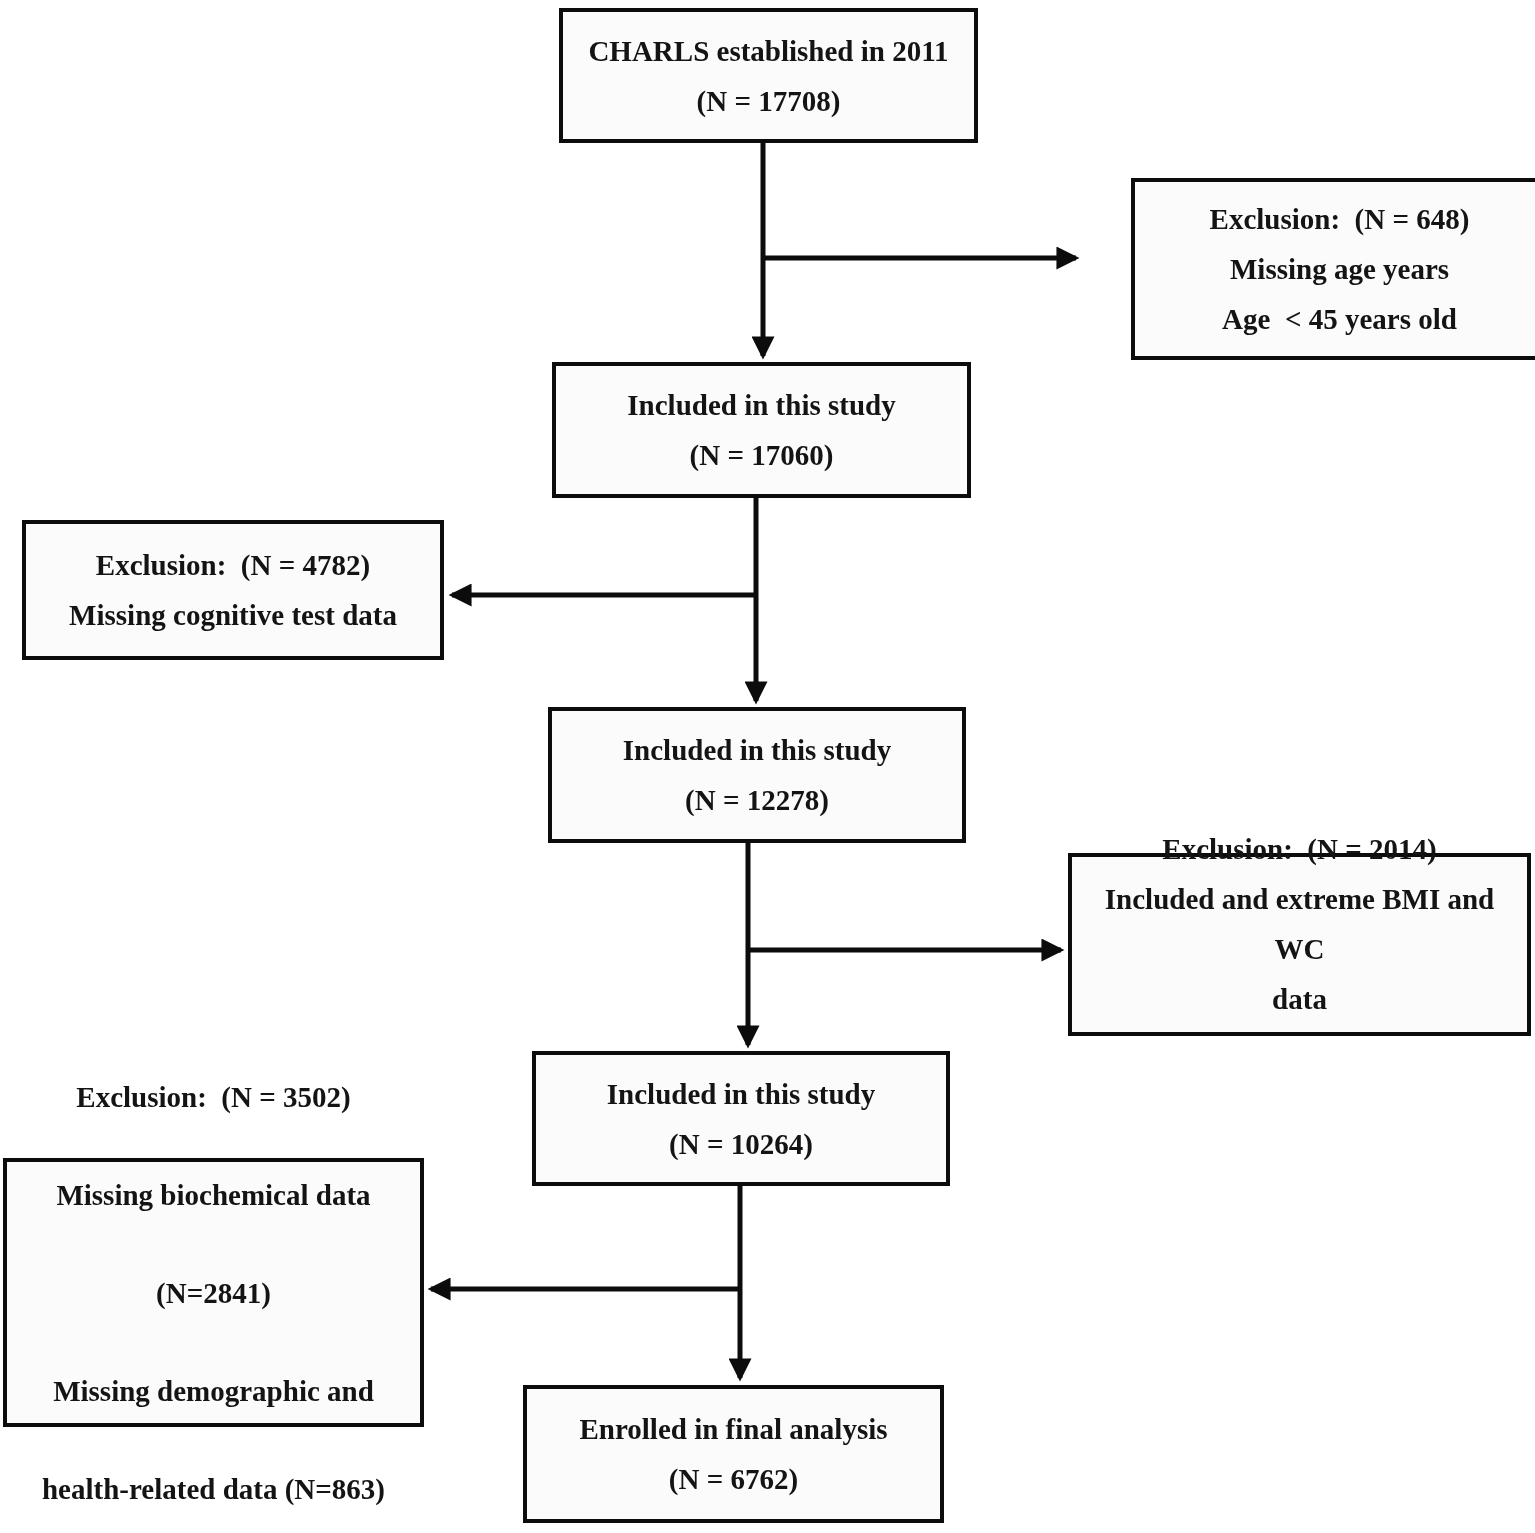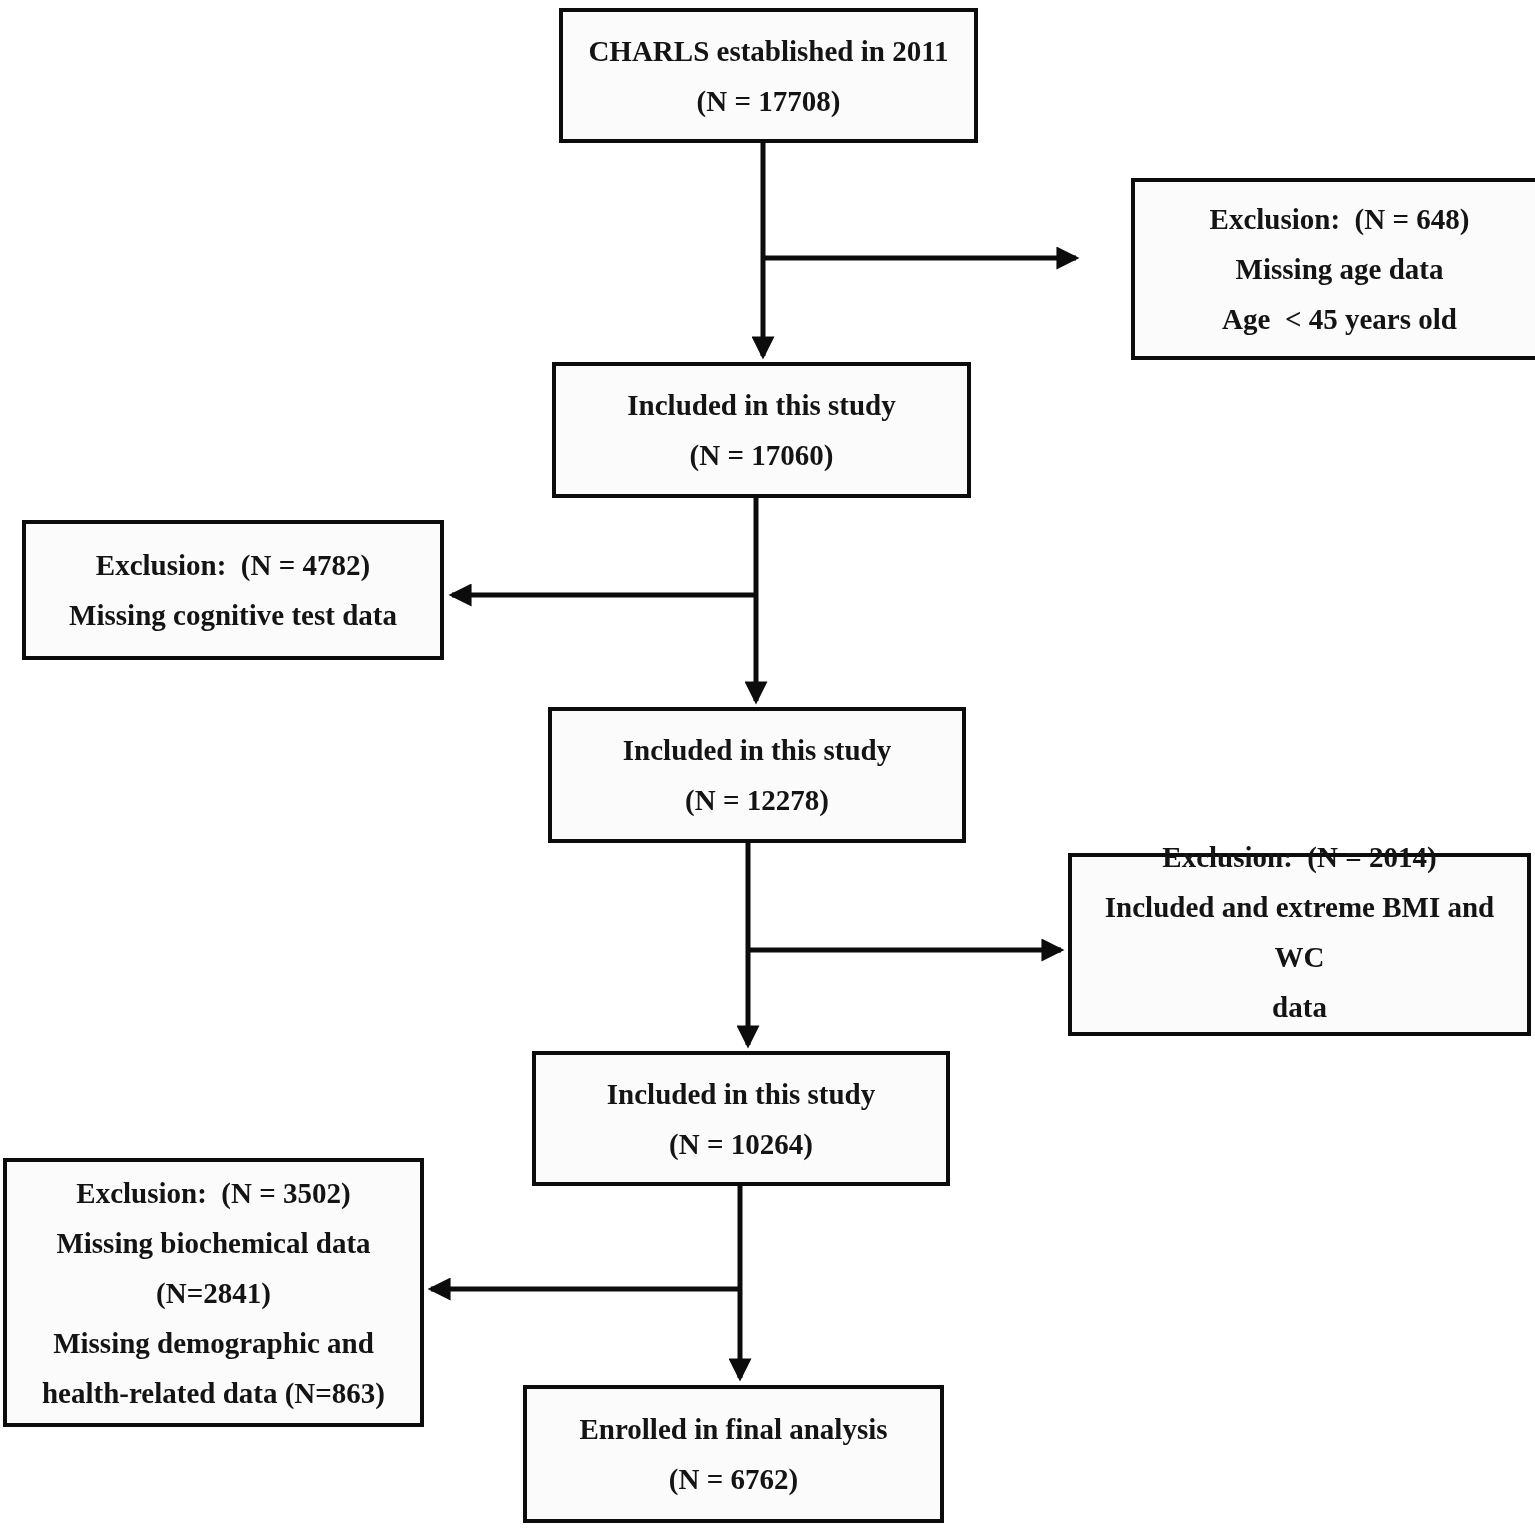--- a/index.html
+++ b/index.html
@@ -25,21 +25,21 @@
   .box {
     position: absolute;
     box-sizing: border-box;
     border: 4px solid #0c0c0c;
     background: #fbfbfb;
     display: flex;
     flex-direction: column;
     align-items: center;
     justify-content: center;
     text-align: center;
-    padding: 0 6px;
+    padding: 8px 6px;
   }
   .bline {
     font-size: 29px;
     font-weight: 600;
     line-height: 50px;
     color: #141414;
     white-space: pre-wrap;
   }
 </style>
 </head>
@@ -71,21 +71,21 @@
     <line x1="740" y1="1289" x2="431" y2="1289" stroke="#0c0c0c" stroke-width="5" marker-end="url(#ah)"></line>
   </svg>
 
   <div class="box" style="left:559px; top:8px; width:419px; height:135px;">
     <div class="bline">CHARLS established in 2011</div>
     <div class="bline">(N = 17708)</div>
   </div>
 
   <div class="box" style="left:1083px; top:178px; width:417px; height:182px;margin-left:48px;">
     <div class="bline">Exclusion:  (N = 648)</div>
-    <div class="bline">Missing age data</div>
+    <div class="bline">Missing age years</div>
     <div class="bline">Age  &lt; 45 years old</div>
   </div>
 
   <div class="box" style="left:552px; top:362px; width:419px; height:136px;">
     <div class="bline">Included in this study</div>
     <div class="bline">(N = 17060)</div>
   </div>
 
   <div class="box" style="left:22px; top:520px; width:422px; height:140px;">
     <div class="bline">Exclusion:  (N = 4782)</div>
@@ -101,21 +101,21 @@
     <div class="bline">Exclusion:  (N = 2014)</div>
     <div class="bline">Included and extreme BMI and WC</div>
     <div class="bline">data</div>
   </div>
 
   <div class="box" style="left:532px; top:1051px; width:418px; height:135px;">
     <div class="bline">Included in this study</div>
     <div class="bline">(N = 10264)</div>
   </div>
 
-  <div class="box" style="left:3px; top:1158px; width:421px; height:269px;">
+  <div class="box" style="left:3px; top:1158px; width:421px; height:269px;gap:48px;">
     <div class="bline">Exclusion:  (N = 3502)</div>
     <div class="bline">Missing biochemical data</div>
     <div class="bline">(N=2841)</div>
     <div class="bline">Missing demographic and</div>
     <div class="bline">health-related data (N=863)</div>
   </div>
 
   <div class="box" style="left:523px; top:1385px; width:421px; height:138px;">
     <div class="bline">Enrolled in final analysis</div>
     <div class="bline">(N = 6762)</div>

